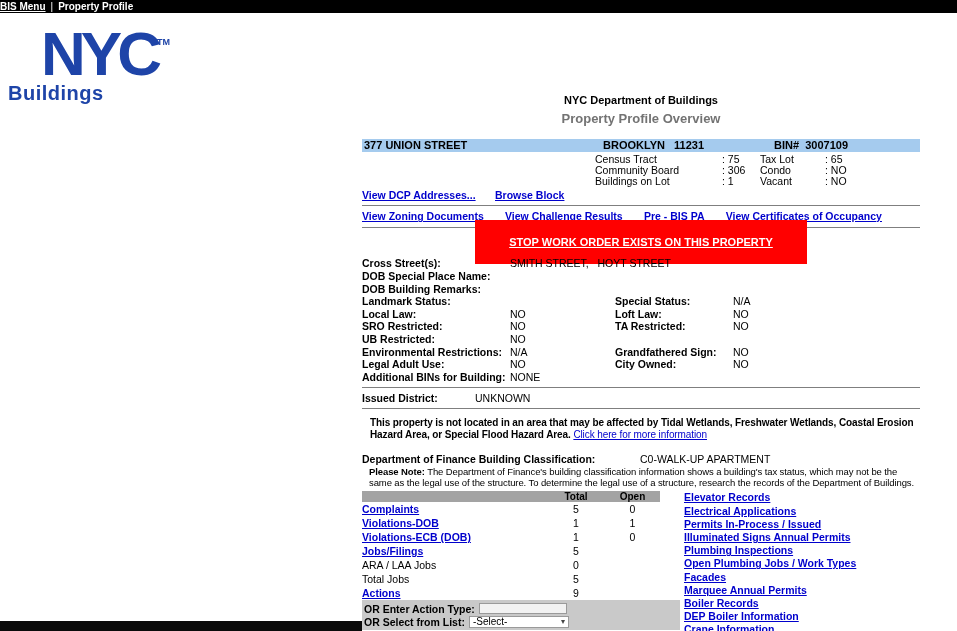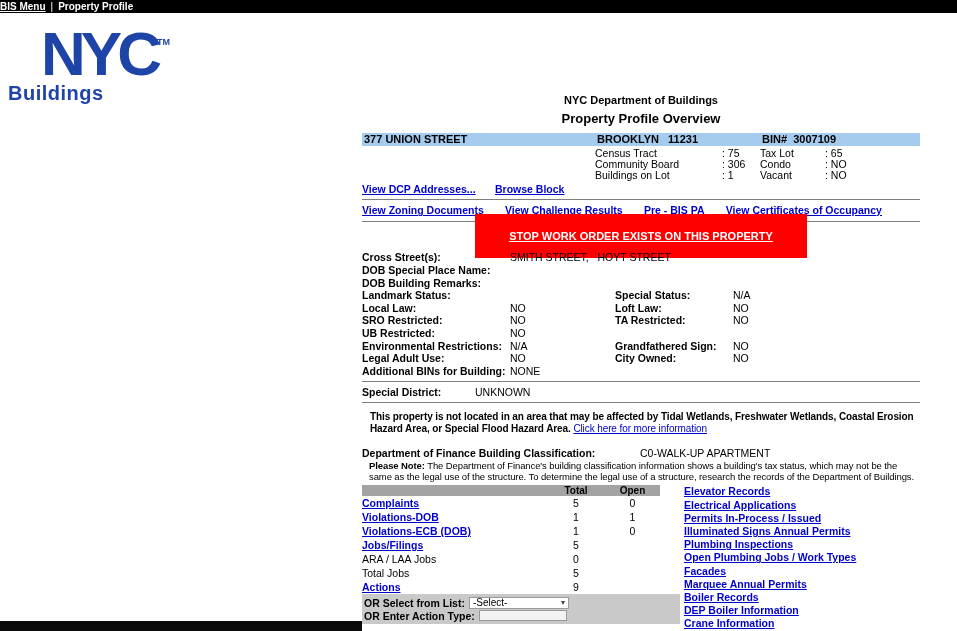--- a/index.html
+++ b/index.html
@@ -14,24 +14,24 @@
   .tb-link { color:#fff; text-decoration:underline; }
   .tb-sep { margin:0 5px; font-weight:normal; }
 
   .logo { position:absolute; left:8px; top:14px; color:#1e44a8; }
   .logo-nyc { font-size:62px; font-weight:bold; letter-spacing:-5px; line-height:56px;margin-left:33px; }
   .logo-nyc .tm { font-size:9px; letter-spacing:0; vertical-align:30px; }
   .logo-sub { font-size:20px; font-weight:bold; letter-spacing:0.5px; }
 
   .main { position:absolute; left:362px; top:94px; width:558px; font-size:10.5px; }
   .dept-title { text-align:center; font-weight:bold; font-size:11px; height:13px; }
-  .page-title { text-align:center; font-weight:bold; font-size:13px; color:#000000; margin-top:4px; height:16px; }
+  .page-title { text-align:center; font-weight:bold; font-size:13px; color:#737373; margin-top:4px; height:16px; }
 
   .addr-bar { display:grid; grid-template-columns:233px 165px auto; background:#a5cbee; font-weight:bold;
-              font-size:11px; height:13px; line-height:13px; padding-left:2px; margin-top:6px; }
+              font-size:11px; height:13px; line-height:13px; padding-left:2px; margin-top:12px;gap:6px; }
 
   .stats { margin-top:2px; }
   .stat-row { position:relative; height:10.8px; line-height:10.8px; }
   .stat-row span { position:absolute; top:0; white-space:nowrap; }
   .s-c1 { left:0; } .s-c2 { left:113px; } .s-l1 { left:233px; } .s-v1 { left:360px; }
   .s-l2 { left:398px; } .s-v2 { left:463px; }
 
   .dcp-row { position:relative; height:12px; margin-top:3px; }
   .dcp-row a { position:absolute; top:0; }
   .dcp1 { left:0; } .dcp2 { left:109px;padding-left:24px; }
@@ -202,21 +202,21 @@
       <span class="dl">Additional BINs for Building:</span>
       <span class="dv">NONE</span>
       <span class="dl2"></span>
       <span class="dv2"></span>
     </div>
   </div>
 
   <hr class="div">
 
   <div class="sd-row">
-    <span class="dl">Special District:</span>
+    <span class="dl">Issued District:</span>
     <span>UNKNOWN</span>
   </div>
 
   <hr class="div">
 
   <div class="wetlands">
     <span>This property is not located in an area that may be affected by Tidal Wetlands, Freshwater Wetlands, Coastal Erosion Hazard Area, or Special Flood Hazard Area.</span>
     <a class="wet-link">Click here for more information</a>
   </div>
 
@@ -267,29 +267,29 @@
         </div>
         <div class="sum-row">
           <span><a class="blink">Actions</a></span>
           <span class="num">9</span>
           <span class="num"></span>
         </div>
       </div>
 
       <div class="form-area">
         <div class="form-row">
+          <span class="form-label">OR Enter Action Type:</span>
+          <input class="form-input" type="text" value="" style="">
+        </div>
+        <div class="form-row">
           <span class="form-label">OR Select from List:</span>
           <span class="form-select">
               <span>-Select-</span>
               <span class="sel-arrow">▾</span>
             </span>
-        </div>
-        <div class="form-row">
-          <span class="form-label">OR Enter Action Type:</span>
-          <input class="form-input" type="text" value="" style="">
         </div>
       </div>
     </div>
 
     <div class="right-links">
       <a class="blink">Elevator Records</a>
       <a class="blink">Electrical Applications</a>
       <a class="blink">Permits In-Process / Issued</a>
       <a class="blink">Illuminated Signs Annual Permits</a>
       <a class="blink">Plumbing Inspections</a>

